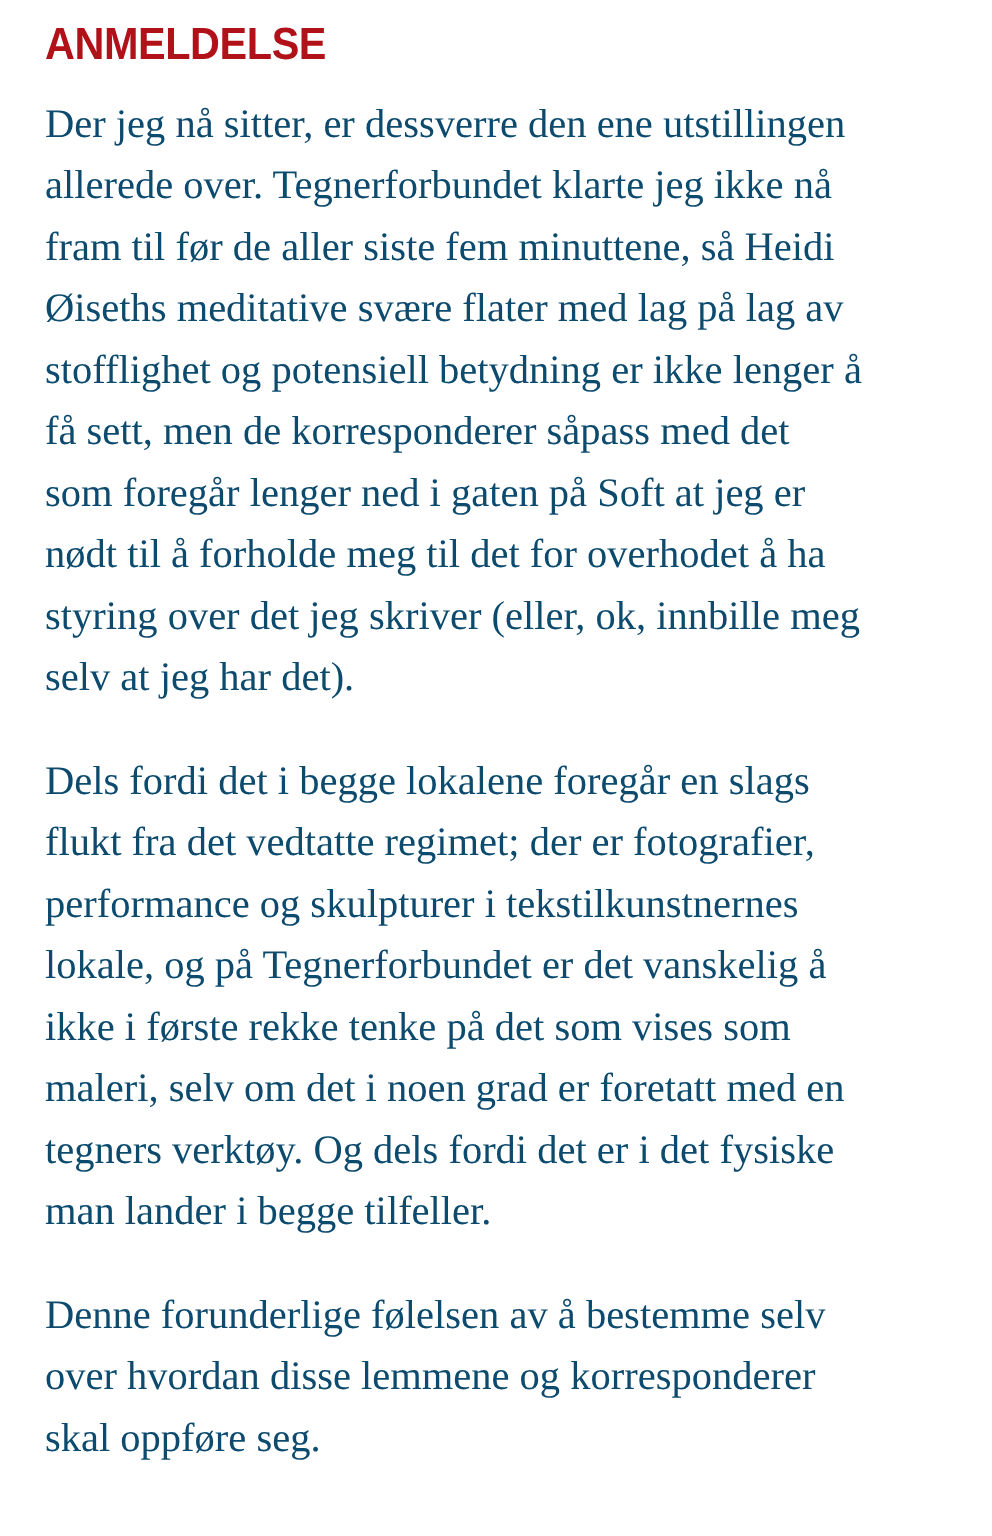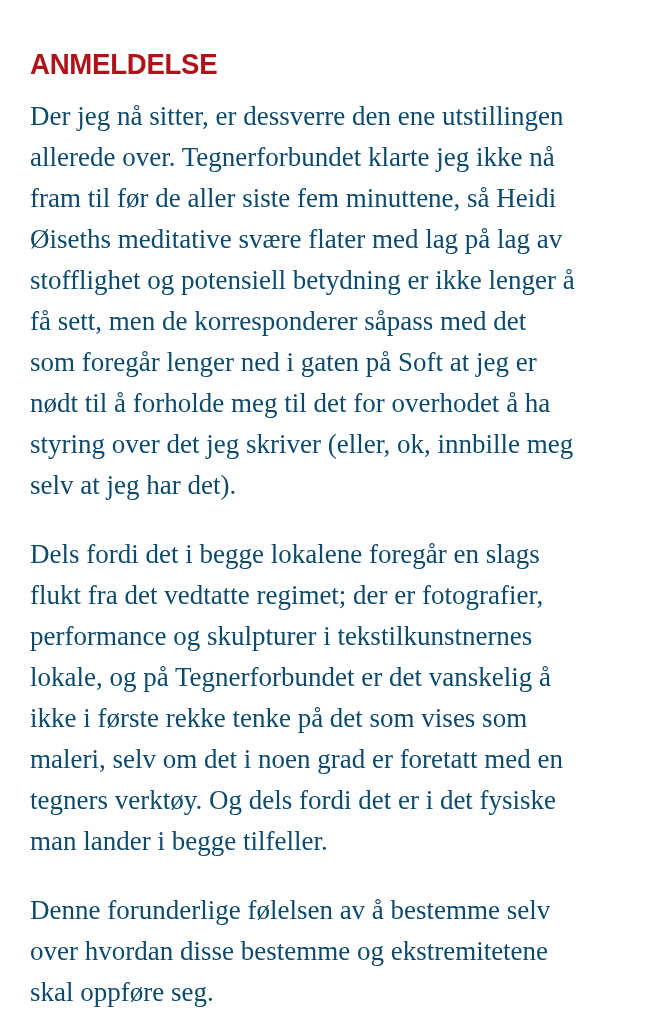--- a/index.html
+++ b/index.html
@@ -9,21 +9,21 @@
   }
   body {
     width: 661px;
     height: 1024px;
     overflow: hidden;
     font-family: "Liberation Serif", "DejaVu Serif", serif;
   }
   .article {
     box-sizing: border-box;
     width: 661px;
-    padding: 52px 10px 0 30px;
+    padding: 18px 10px 0 30px;
   }
   .kicker {
     display: inline-block;
     margin: 0 0 20px 0;
     font-family: "Liberation Sans", sans-serif;
     font-weight: 700;
     font-size: 30px;
     line-height: 24px;
     letter-spacing: -0.3px;
     color: #b11219;
@@ -63,16 +63,16 @@
 selv at jeg har det).</p>
     <p>Dels fordi det i begge lokalene foregår en slags
 flukt fra det vedtatte regimet; der er fotografier,
 performance og skulpturer i tekstilkunstnernes
 lokale, og på Tegnerforbundet er det vanskelig å
 ikke i første rekke tenke på det som vises som
 maleri, selv om det i noen grad er foretatt med en
 tegners verktøy. Og dels fordi det er i det fysiske
 man lander i begge tilfeller.</p>
     <p>Denne forunderlige følelsen av å bestemme selv
-over hvordan disse bestemme og ekstremitetene
+over hvordan disse lemmene og korresponderer
 skal oppføre seg.</p>
   </div>
 </div>
 
 </body></html>

